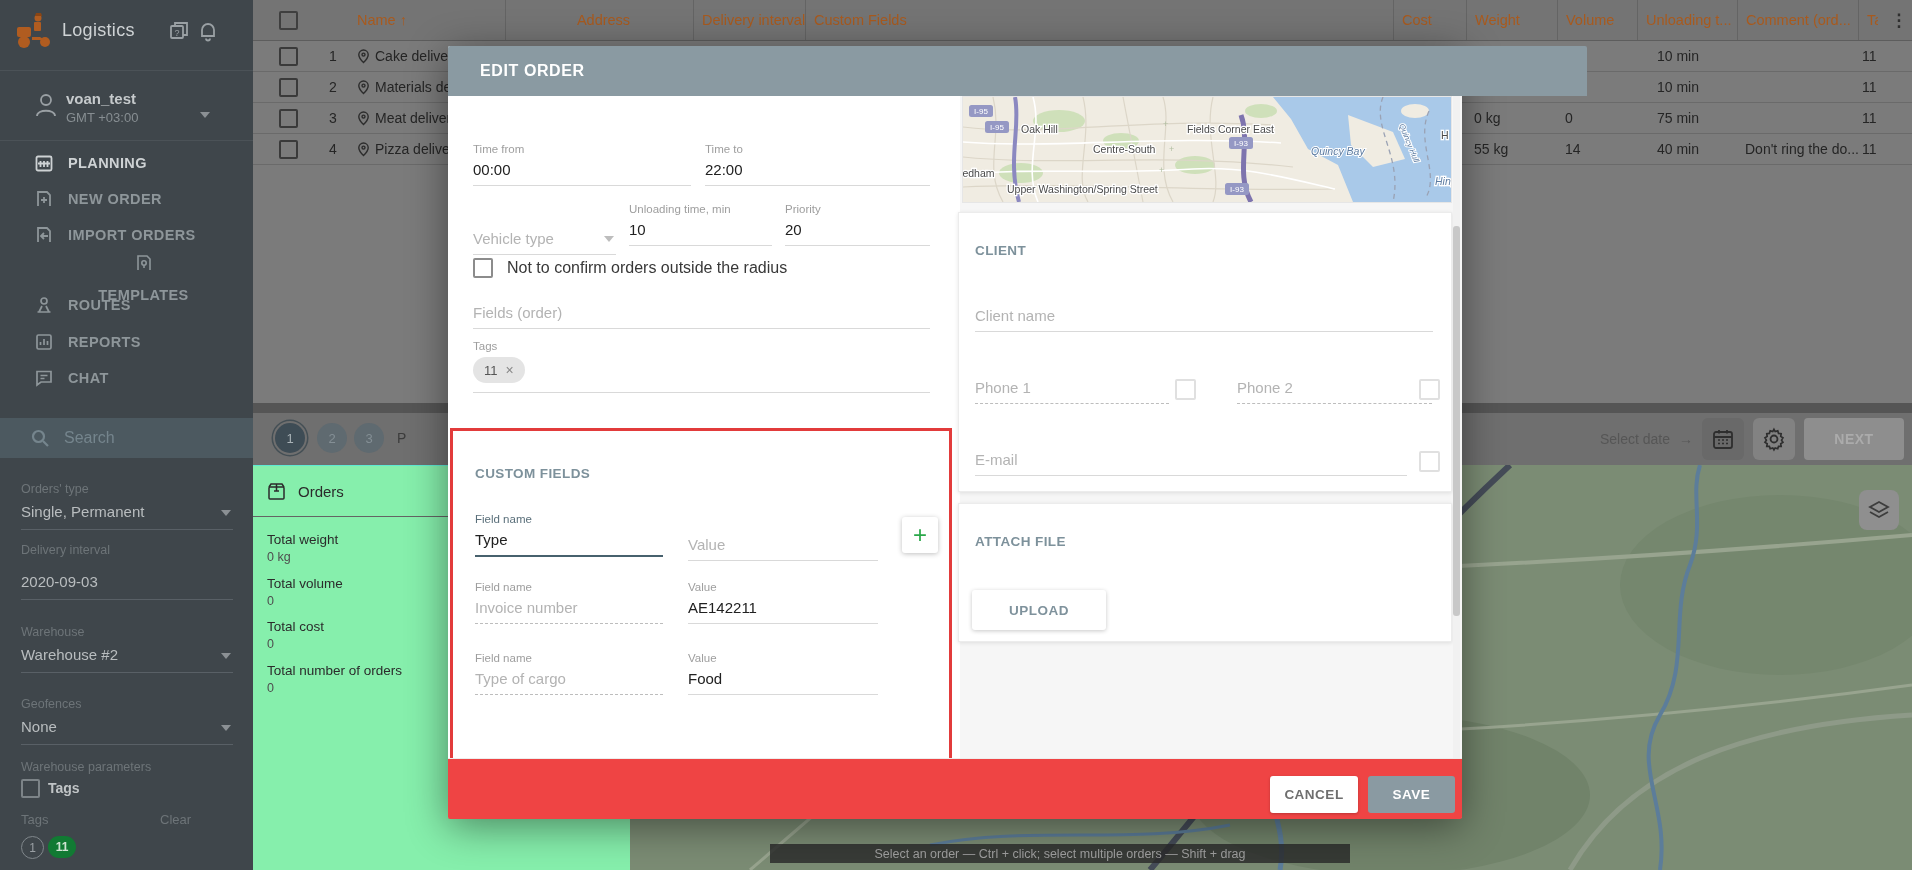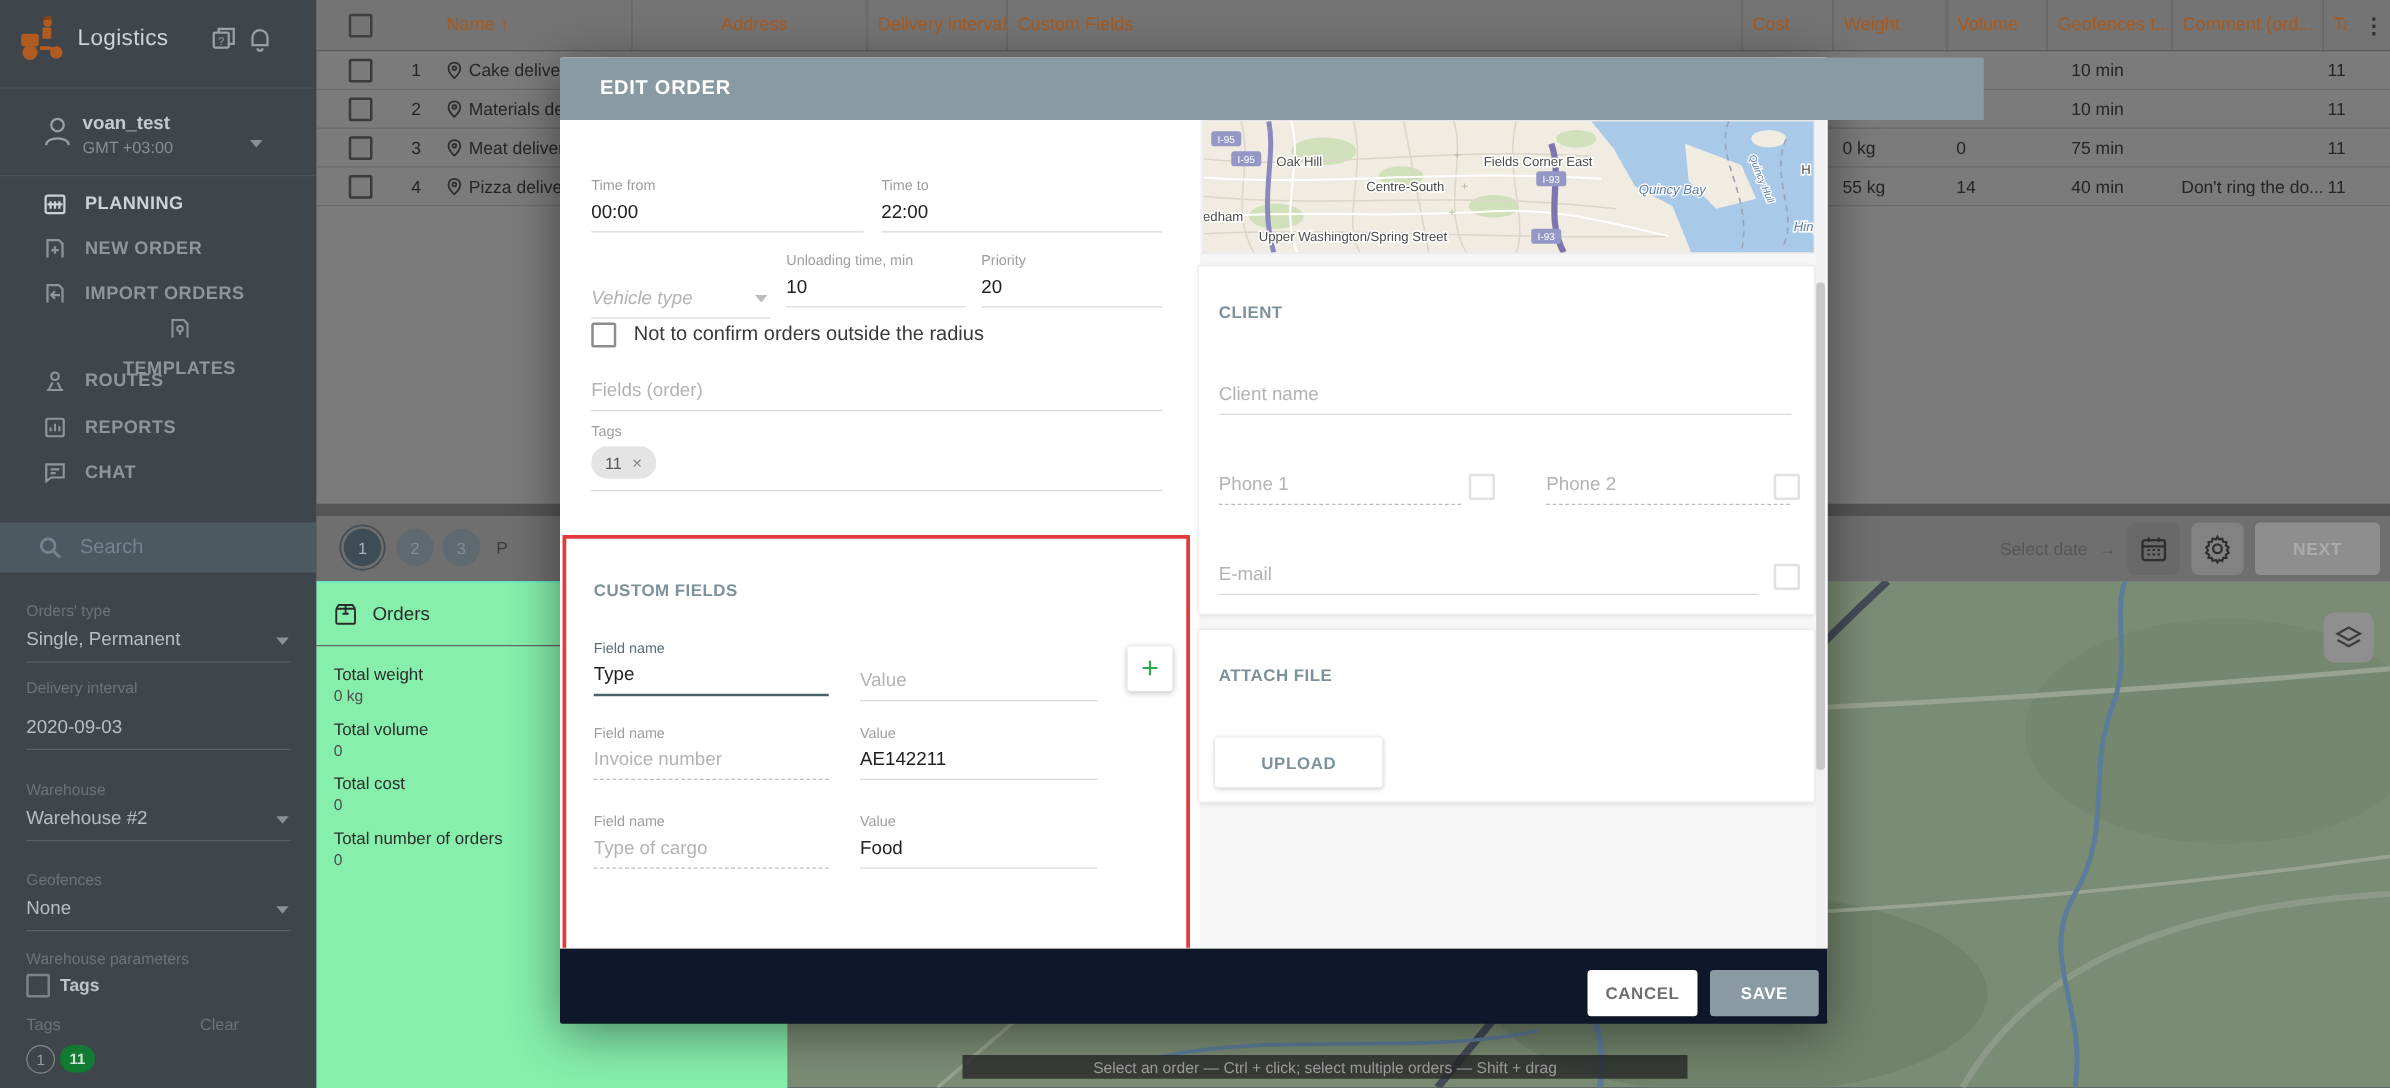--- a/index.html
+++ b/index.html
@@ -69,21 +69,21 @@
   .layers-btn{position:absolute;left:1606px;top:490px;width:40px;height:40px;border-radius:8px;background:#8f8f8f;
     display:flex;align-items:center;justify-content:center;}
   .map-hint{position:absolute;left:517px;top:844px;width:580px;height:19px;background:rgba(42,42,42,.82);
     color:#9f9f9f;font-size:12.5px;display:flex;align-items:center;justify-content:center;white-space:nowrap;}
   
   .modal{position:absolute;left:448px;top:46px;width:1014px;height:772px;background:#ffffff;z-index:10;
     box-shadow:0 8px 40px rgba(0,0,0,.45);border-radius:2px;}
   .m-head{position:absolute;left:0;top:0;width:1139px;height:50px;background:#8a9aa2;border-radius:2px 2px 0 0;}
   .m-title{position:absolute;left:32px;top:16px;font-size:16px;font-weight:bold;color:#ffffff;letter-spacing:.6px;}
   .rightcol{position:absolute;left:512px;top:50px;width:502px;height:662px;background:#f6f6f6;}
-  .m-footer{position:absolute;left:0;top:712px;width:1014px;height:60px;background:#0f172a;border-top:1px solid #ededed;border-radius:0 0 2px 2px;}
+  .m-footer{position:absolute;left:0;top:712px;width:1014px;height:60px;background:#ef4444;border-top:1px solid #ededed;border-radius:0 0 2px 2px;}
   .fld-lbl{font-size:11.5px;color:#9e9e9e;}
   .fld-val{font-size:15px;color:#212121;padding:6px 0 7px;border-bottom:1px solid #d9d9d9;white-space:nowrap;}
   .fld-val.ph{color:#b3b3b3;}
   .fld-val.dotted{border-bottom:1px dashed #bdbdbd;}
   .fld-val.focused{border-bottom:2px solid #47616d;}
   .mcaret{width:0;height:0;border-left:5px solid transparent;border-right:5px solid transparent;border-top:6px solid #bdbdbd;position:absolute;right:2px;top:12px;}
   .mcb{width:16px;height:16px;border:2px solid #8c8c8c;border-radius:2px;}
   .chip{display:inline-flex;align-items:center;gap:8px;height:26px;border-radius:13px;background:#e4e4e4;padding:0 11px;
     font-size:13px;color:#555555;}
   .chip .x{color:#888888;font-size:14px;}
@@ -269,21 +269,21 @@
     <div class="th sep">
         <span>Cost</span>
       </div>
     <div class="th sep">
         <span>Weight</span>
       </div>
     <div class="th sep">
         <span>Volume</span>
       </div>
     <div class="th sep">
-        <span>Geofences t...</span>
+        <span>Unloading t...</span>
       </div>
     <div class="th sep">
         <span>Comment (ord...</span>
       </div>
     <div class="th sep">
         <span>Tags</span>
       </div>
     <div class="th" style="justify-content:center;">
       <span class="dots">⋮</span>
       </div>
@@ -469,21 +469,21 @@
   <div class="abs" style="left:25px;top:97px;width:218px;">
     <div class="fld-lbl">Time from</div>
     <div class="fld-val">00:00</div>
   </div>
   <div class="abs" style="left:257px;top:97px;width:225px;">
     <div class="fld-lbl">Time to</div>
     <div class="fld-val">22:00</div>
   </div>
 
   <div class="abs" style="left:25px;top:178px;width:143px;">
-    <div class="fld-val ph" style="position:relative;font-style:italic;"><span>Vehicle type</span>
+    <div class="fld-val ph" style="position:relative;"><span>Vehicle type</span>
       <span class="mcaret"></span></div>
   </div>
   <div class="abs" style="left:181px;top:157px;width:143px;">
     <div class="fld-lbl">Unloading time, min</div>
     <div class="fld-val">10</div>
   </div>
   <div class="abs" style="left:337px;top:157px;width:145px;">
     <div class="fld-lbl">Priority</div>
     <div class="fld-val">20</div>
   </div>

